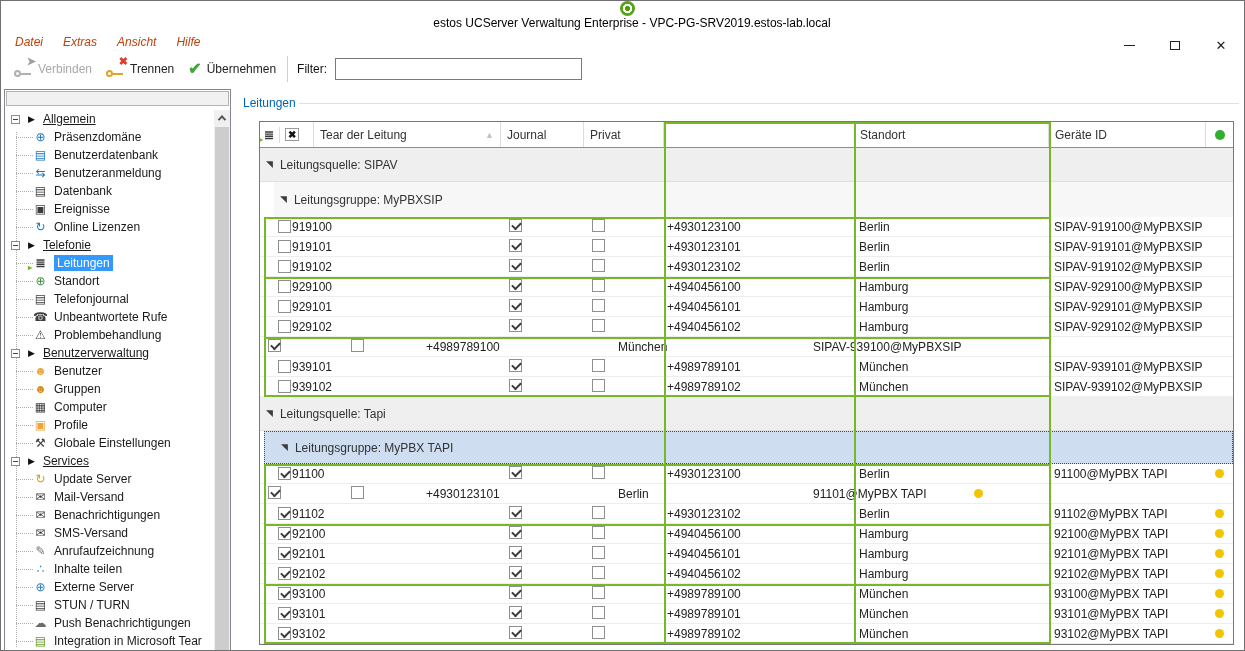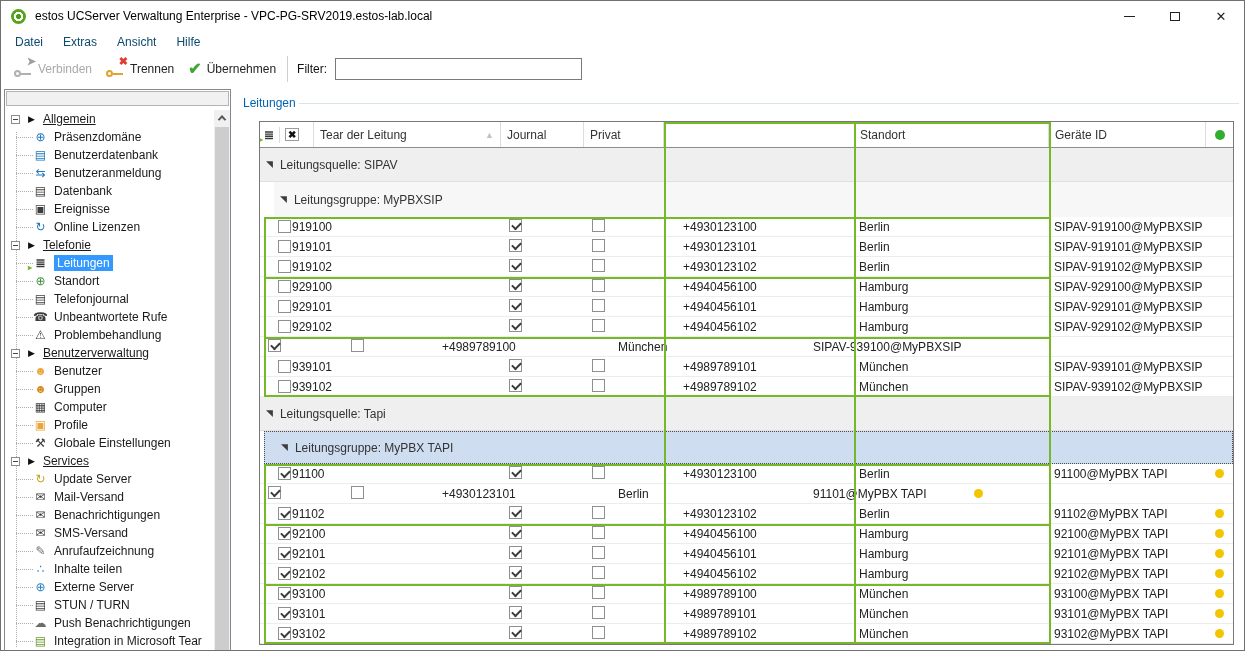--- a/index.html
+++ b/index.html
@@ -4,31 +4,31 @@
 <style>
   * { margin:0; padding:0; box-sizing:border-box; }
   html,body { background:#e8e8e8; }
   #window {
     position:relative; width:1245px; height:651px; background:#fff;
     border:1px solid #707070; overflow:hidden;
     font-family:"Liberation Sans", sans-serif; font-size:12px; color:#1a1a1a;
     -webkit-font-smoothing:antialiased;
   }
   
-  .titlebar { height:30px; display:flex; align-items:center; padding-left:10px; background:#fff; }
+  .titlebar { height:30px; display:flex; align-items:center; padding-left:10px; background:#fff;flex-direction:column; }
   .app-logo { width:15px; height:15px; border-radius:50%; flex:none;
     background:radial-gradient(circle at 50% 50%, #4e9c15 0 2.5px, #ffffff 2.5px 4.5px, #56a519 4.5px 7.5px); }
   .app-title { margin-left:9px; font-size:12px; color:#000; white-space:nowrap; }
   .win-btns { margin-left:auto; display:flex; height:30px; }
   .win-btn { width:46px; height:30px; display:flex; align-items:center; justify-content:center; color:#222; font-size:13px; }
   .max-glyph { width:10px; height:9px; border:1px solid #222; display:block; }
   .min-glyph { width:11px; height:1px; background:#222; display:block; }
   
   .menubar { height:22px; display:flex; align-items:center; padding-left:4px; }
-  .menu-item { padding:2px 10px; color:#0c4a6e; }
+  .menu-item { padding:2px 10px; color:#c2410c;font-style:italic; }
   
   .toolbar { height:32px; display:flex; align-items:center; padding-left:6px; }
   .tb-btn { display:flex; align-items:center; gap:5px; padding:0 7px; height:24px; color:#222; }
   .tb-btn.disabled { color:#a9a9a9; }
   .icon-key { position:relative; width:19px; height:15px; flex:none; }
   .icon-key .bow { position:absolute; left:0; bottom:0; width:7px; height:7px; border:2px solid #b0b0b0; border-radius:50%; }
   .icon-key .stem { position:absolute; left:7px; bottom:2px; width:10px; height:2px; background:#b0b0b0; }
   .icon-key.orange .bow { border-color:#e0a32e; } .icon-key.orange .stem { background:#e0a32e; }
   .icon-key .ovl { position:absolute; right:-3px; top:-6px; font-size:11px; font-weight:bold; line-height:11px; }
   .ovl.arrow { color:#9aa0a6; } .ovl.redx { color:#e03c31; }
@@ -80,21 +80,21 @@
   .row-source .tri, .row-group .tri { font-size:9px; color:#3c3c3c; margin-right:7px; line-height:9px; }
   .row-group { height:35px; background:#fff; }
   .row-group .inner { margin-left:14px; height:100%; background:#f7f7f7; display:flex; align-items:center; padding-left:6px; color:#333; }
   .row-group.selected { height:33px; }
   .row-group.selected .inner { margin-left:4px; background:var(--sel-row); border:1px dotted #4a4a4a; padding-left:16px; }
   .row-data { height:20px; display:flex; align-items:center; border-bottom:1px solid #ededed; color:#222; }
   .dc { flex:none; overflow:hidden; white-space:nowrap; }
   .dc.name { width:241px; display:flex; align-items:center; padding-left:18px; gap:1px; }
   .dc.journal { width:83px; padding-left:8px; }
   .dc.privat { width:80px; padding-left:8px; }
-  .dc.ruf { width:190px; padding-left:19px; }
+  .dc.ruf { width:190px; padding-left:3px; }
   .dc.ort { width:195px; padding-left:5px; }
   .dc.gid { width:157px; padding-left:5px; }
   .dc.st { width:27px; }
   .cb { position:relative; width:13px; height:13px; border:1px solid #8f8f8f; background:#fff; flex:none; display:inline-block; }
   .cb.on::after { content:""; position:absolute; left:2px; top:2px; width:7px; height:4px;
     border-left:2px solid #3a3a3a; border-bottom:2px solid #3a3a3a; transform:rotate(-45deg); }
   
   .ov { position:absolute; background:var(--green); pointer-events:none; z-index:5; }
   .gv1 { left:404px; top:0; width:2px; height:522px; }
   .gv2 { left:594px; top:0; width:2px; height:522px; }

